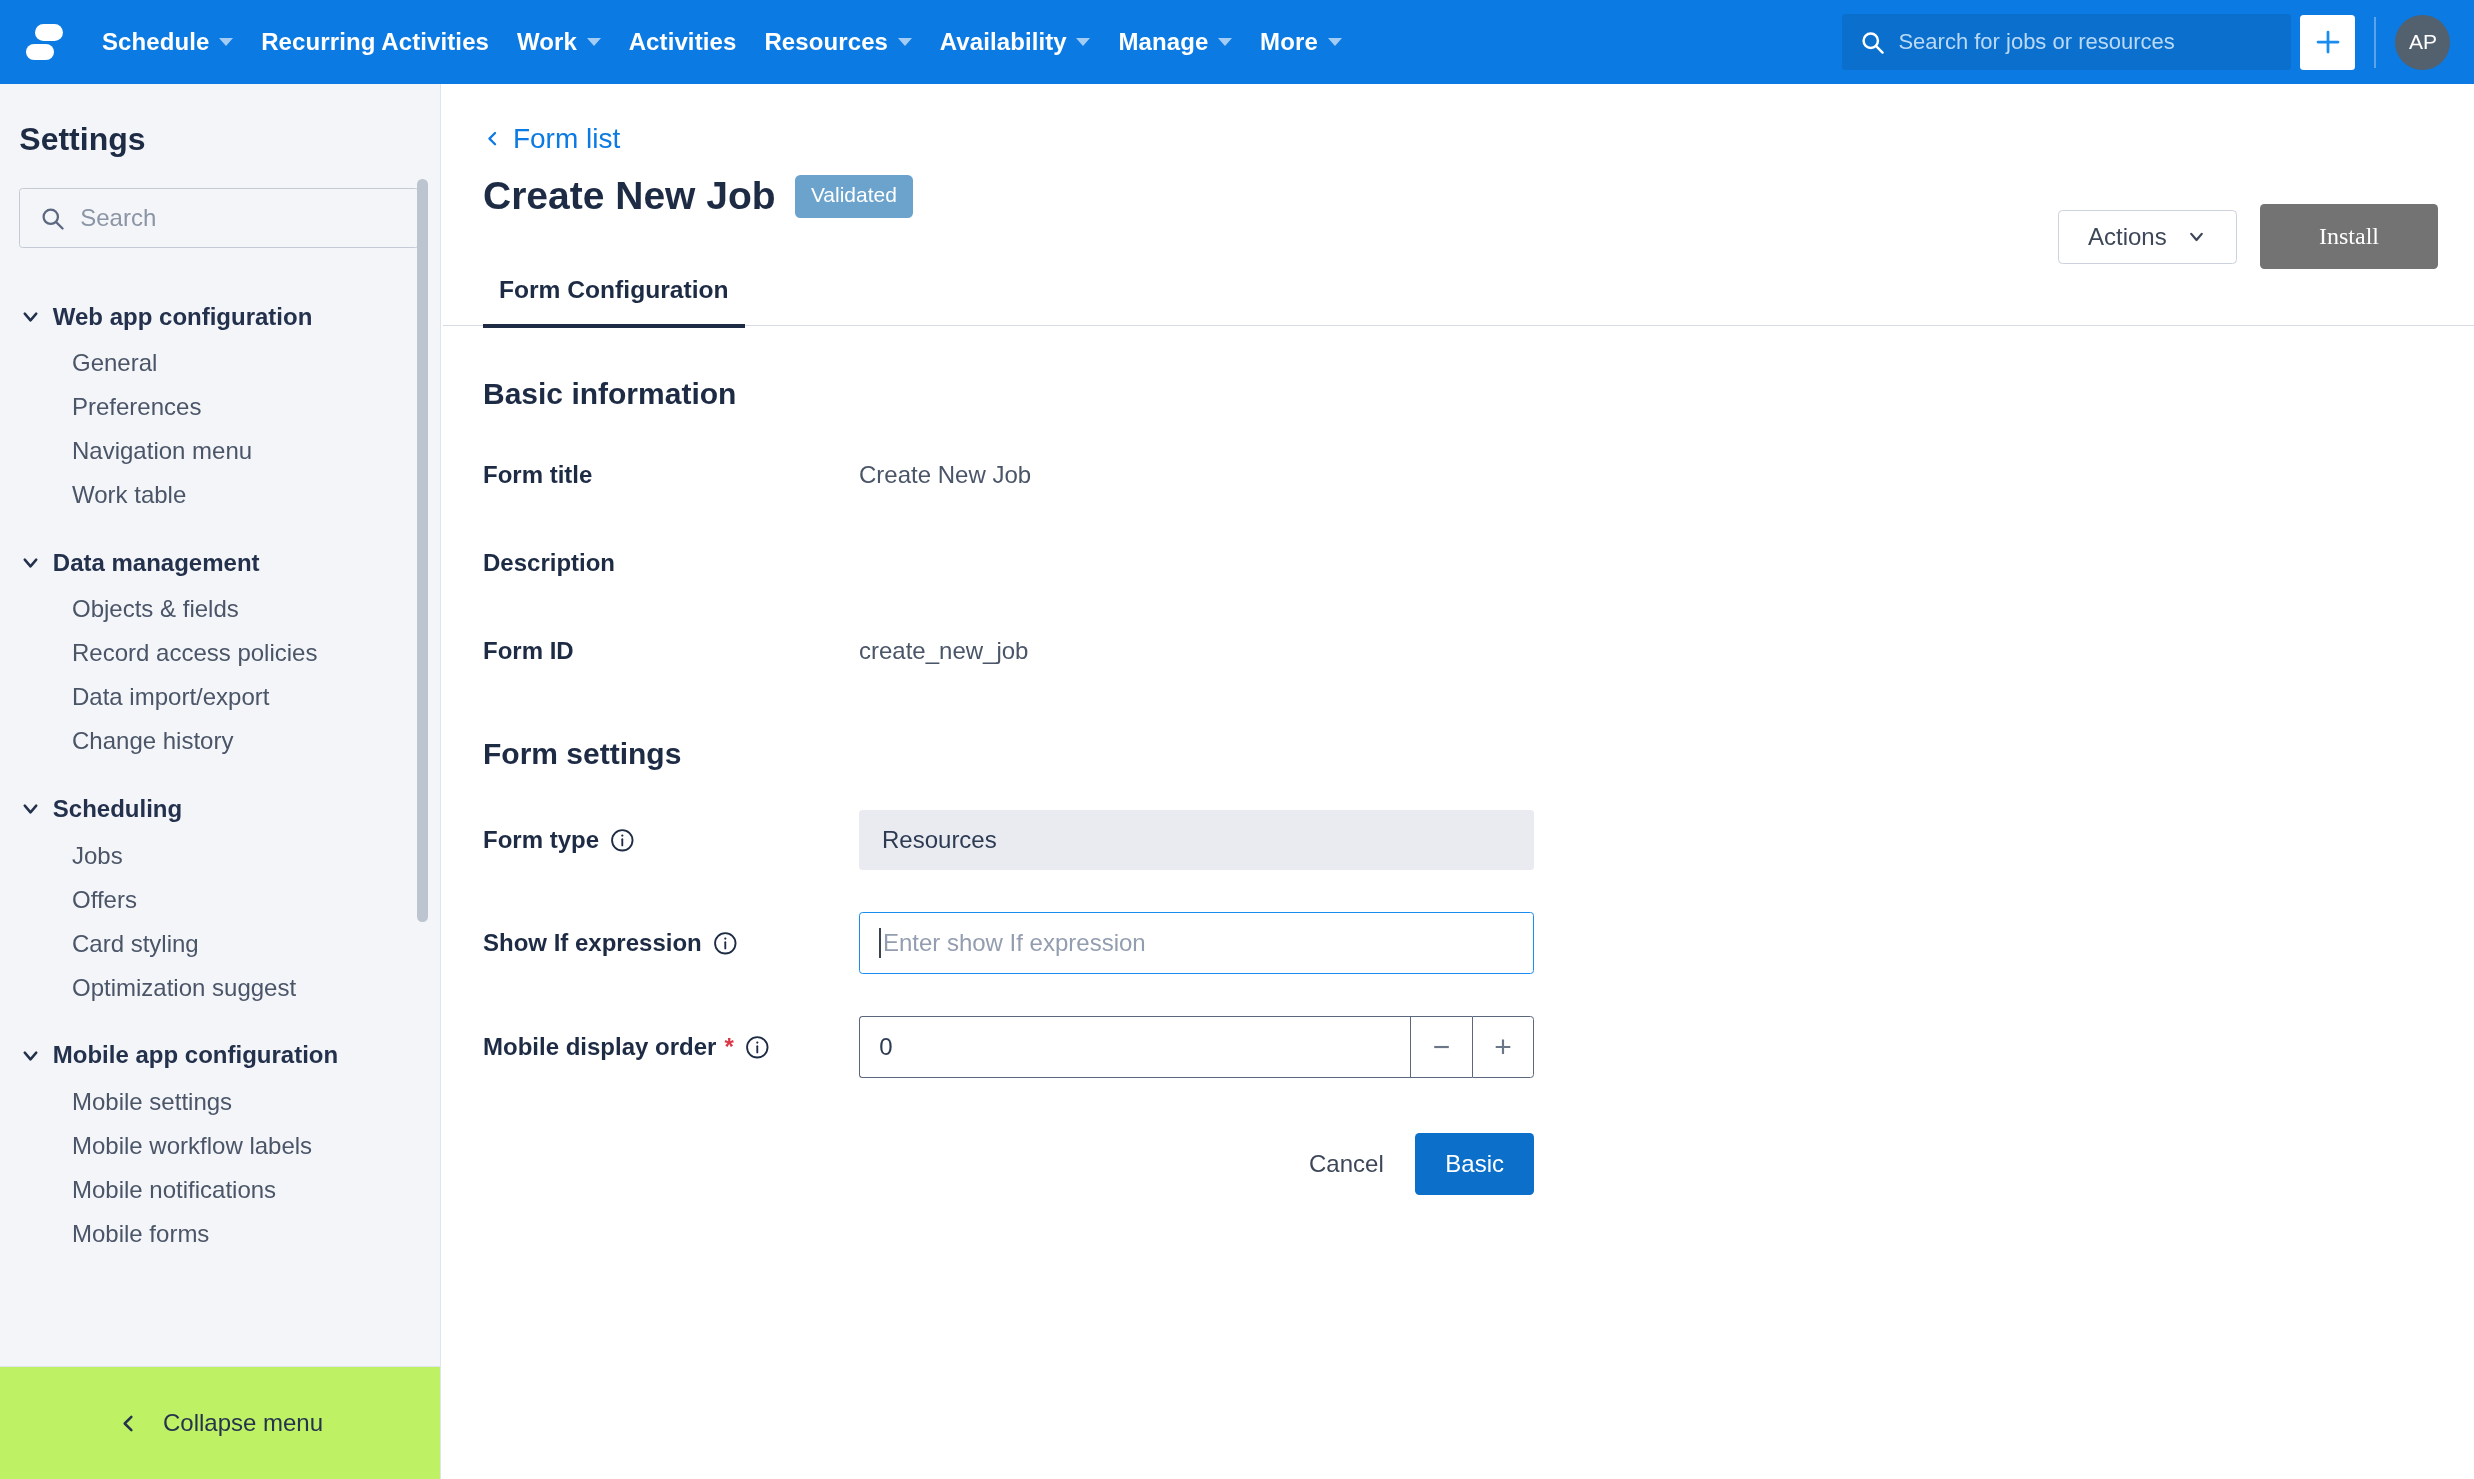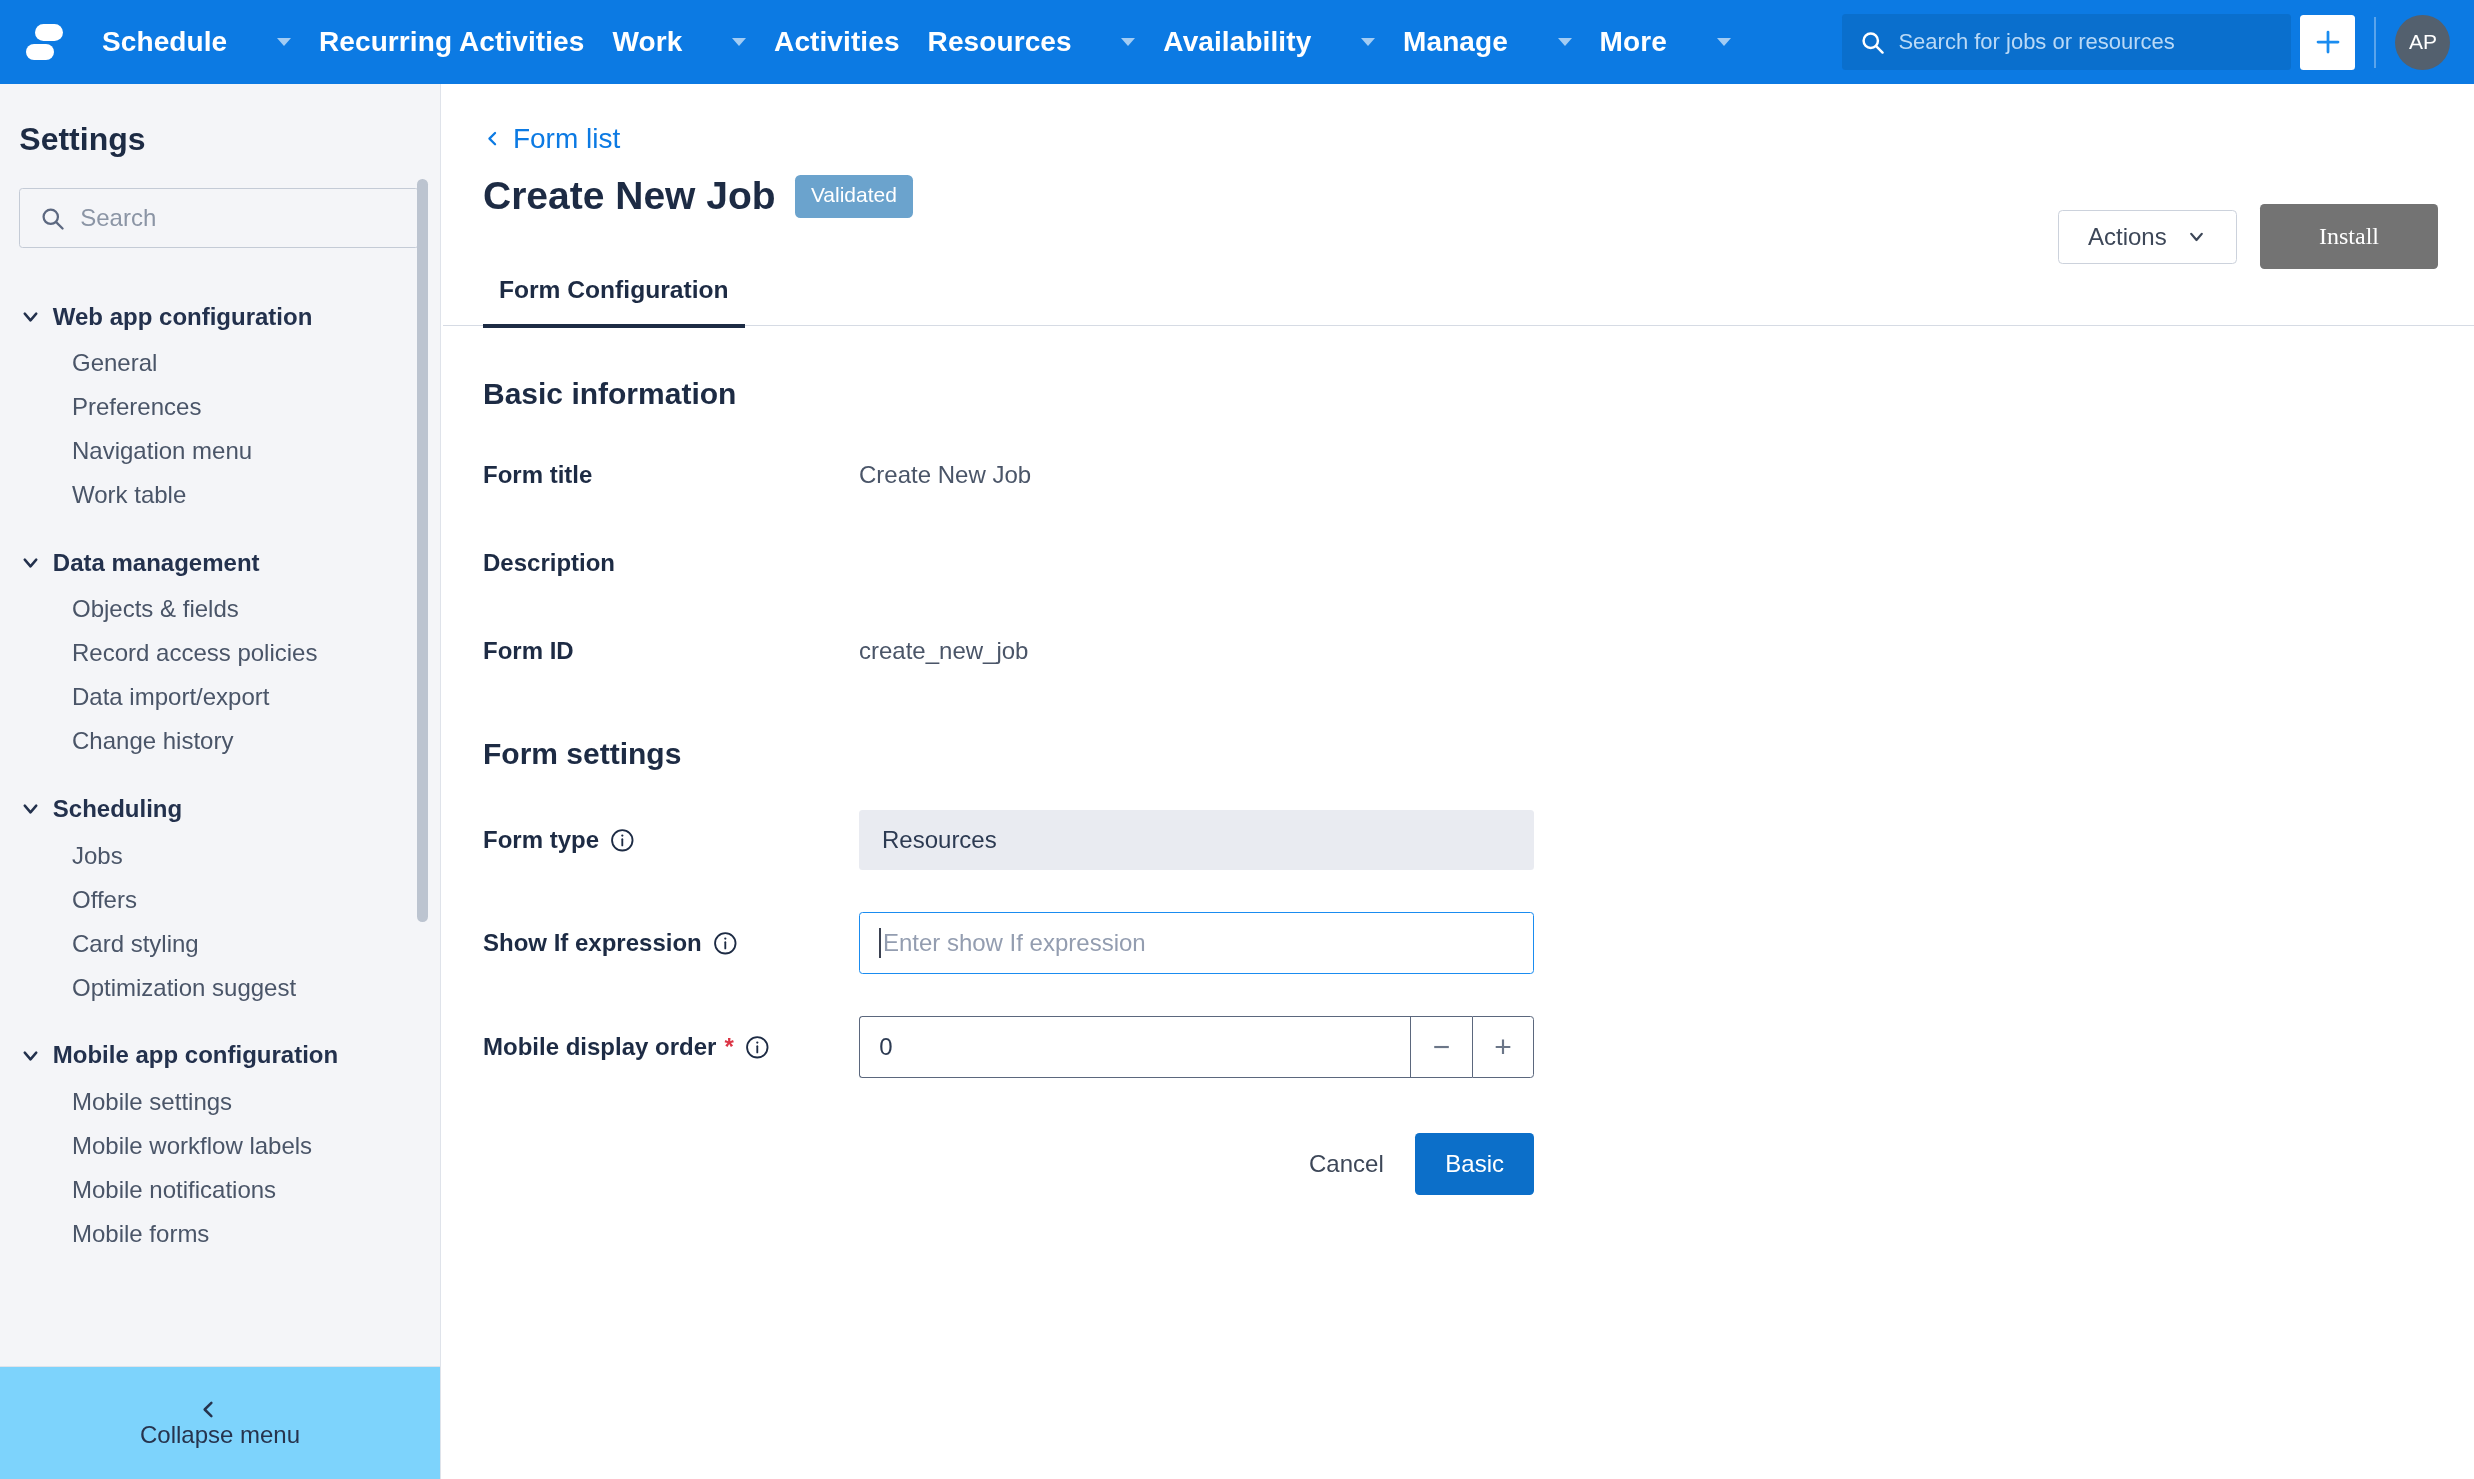--- a/index.html
+++ b/index.html
@@ -28,23 +28,23 @@
   .logo .bar1 {
     position: absolute; top: 5.3px; left: 12.3px;
     width: 28px; height: 16.7px; border-radius: 8.8px; background: #fff;
   }
   .logo .bar2 {
     position: absolute; top: 24.6px; left: 2.6px;
     width: 28px; height: 16.7px; border-radius: 8.8px; background: #fff;
   }
   .navitem {
     display: flex; align-items: center;
-    color: #ffffff; font-size: 28px; font-weight: 700;
+    color: #ffffff; font-size: 24px; font-weight: 700;
     padding: 0 14px; height: 84px; cursor: pointer;
-    white-space: nowrap; letter-spacing: 0.1px; gap: 40px;
+    white-space: nowrap; letter-spacing: 0.1px;
   }
   .navitem .caret {
     margin-left: 9.7px;
     width: 0; height: 0;
     border-left: 7px solid transparent;
     border-right: 7px solid transparent;
     border-top: 8px solid rgba(255,255,255,.62);
   }
   .nav-spacer { flex: 1 1 auto; }
 
@@ -112,25 +112,24 @@
   .sb-item.active { color: #0c7ae3; }
 
   .sb-scrollbar {
     position: absolute; top: 95px; left: 417px;
     width: 10.6px; height: 743px;
     background: #bcc4d0; border-radius: 5.3px;
   }
   .sb-footer {
     position: absolute; bottom: 0; left: 0;
     width: 440px; height: 113px;
-    background: #7dd3fc;
+    background: #bef264;
     border-top: 1.8px solid #dfe3ea;
     display: flex; align-items: center; justify-content: center;
     cursor: pointer;
-    flex-direction: column;
   }
   .sb-footer .chev { margin-right: 23px; display:flex; }
   .sb-footer .lbl { font-size: 24px; color: #26334d; }
 
   
   .main {
     position: absolute; top: 84px; left: 443px;
     width: 2032px; height: 1395px;
     background: #ffffff;
     overflow: hidden;

